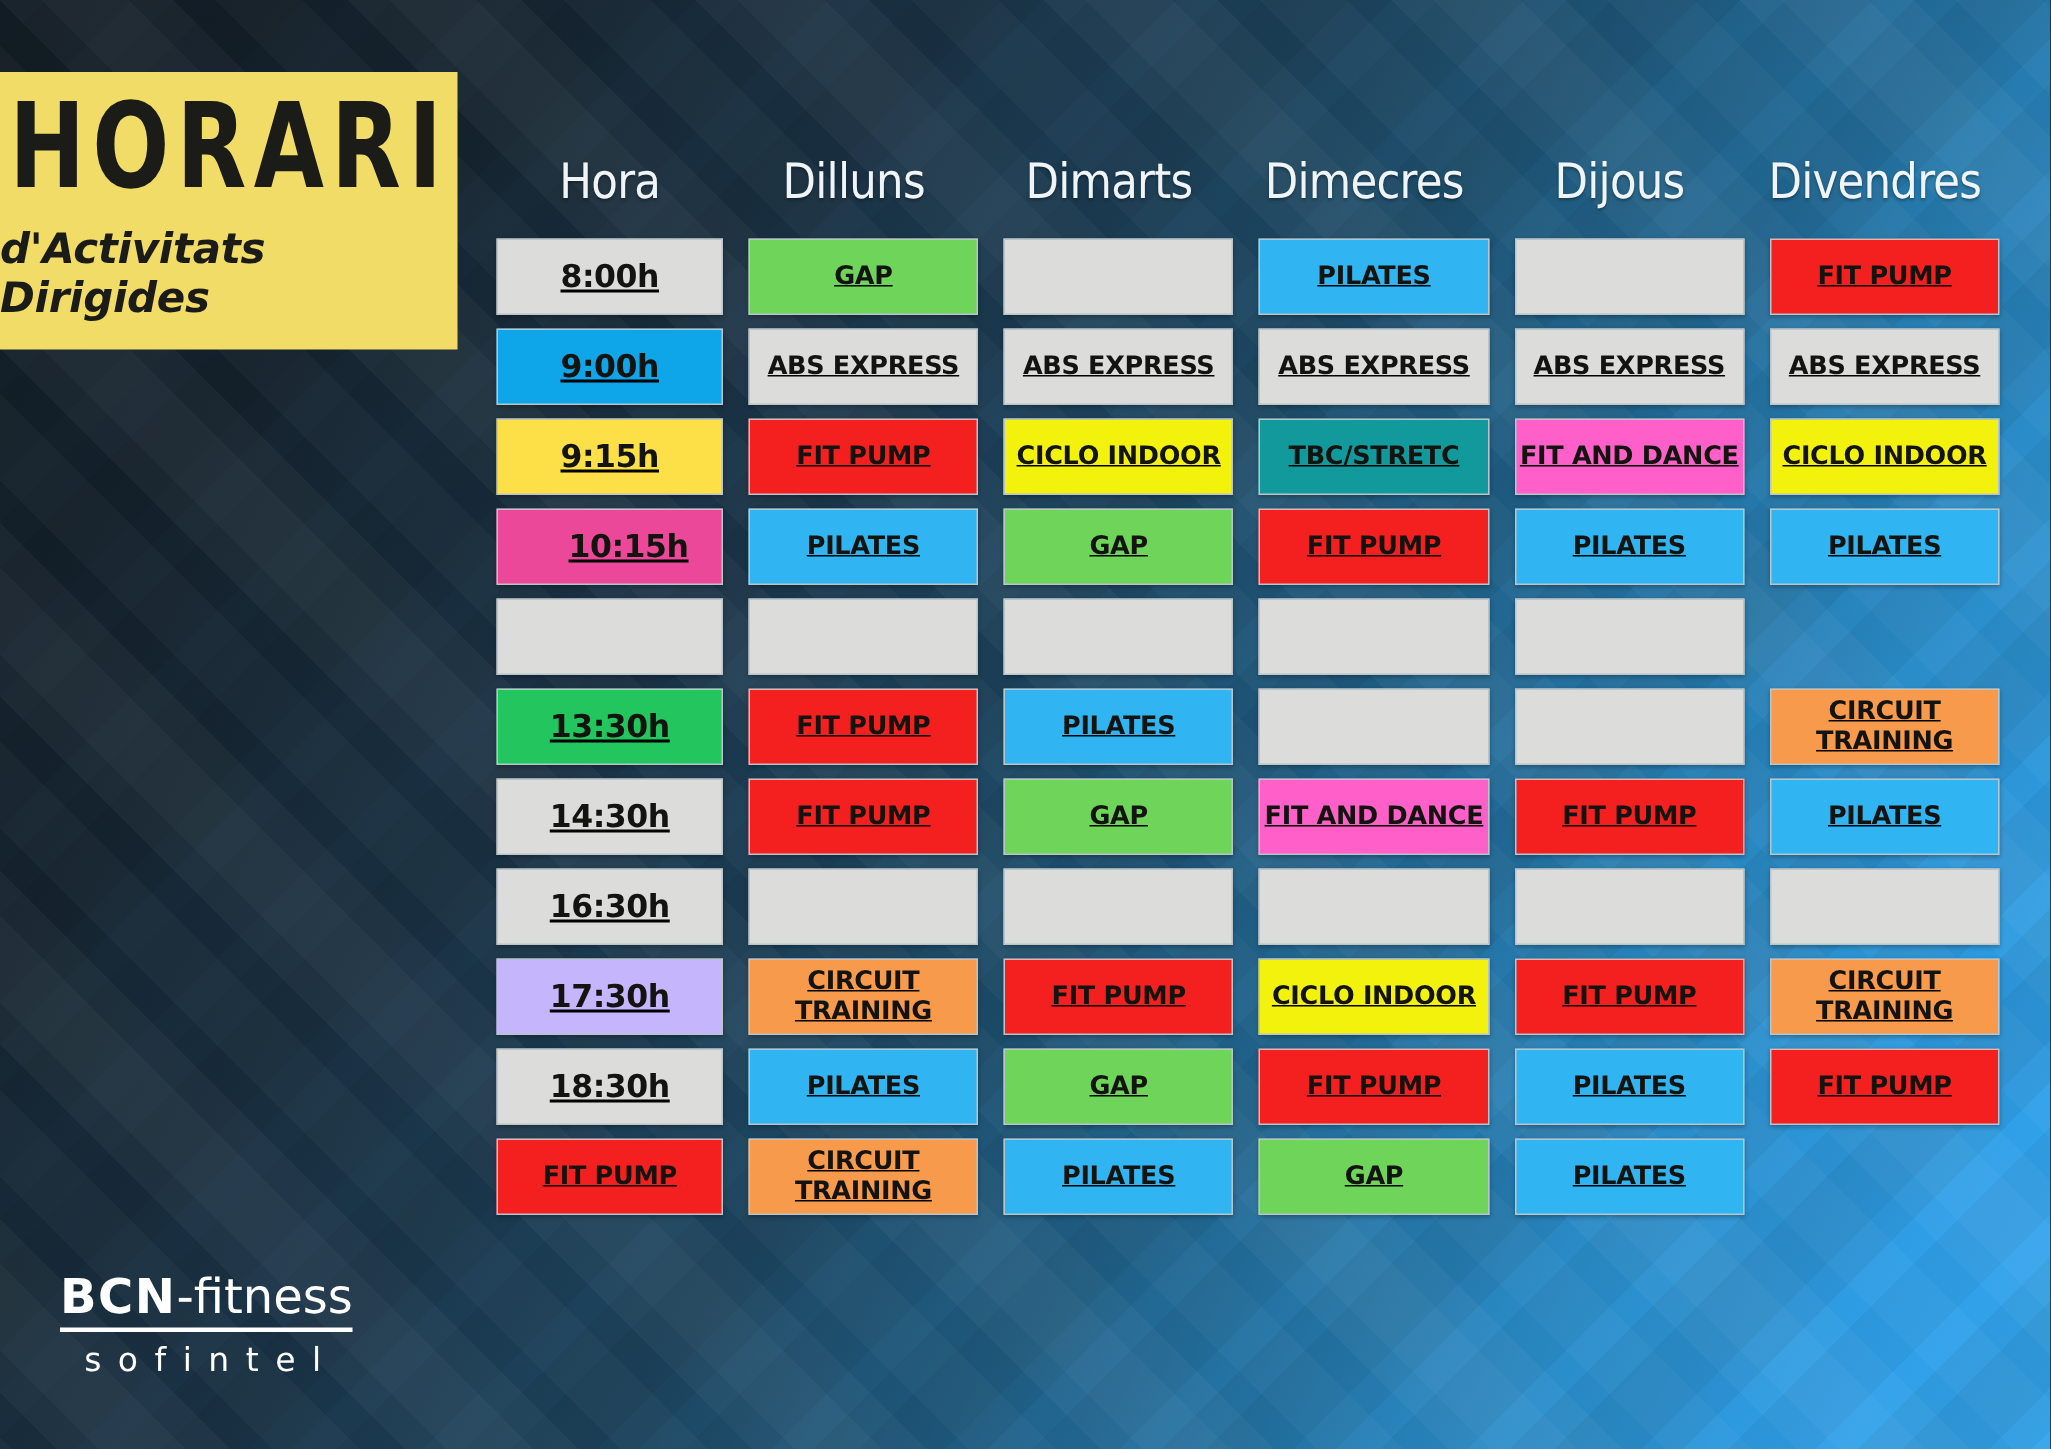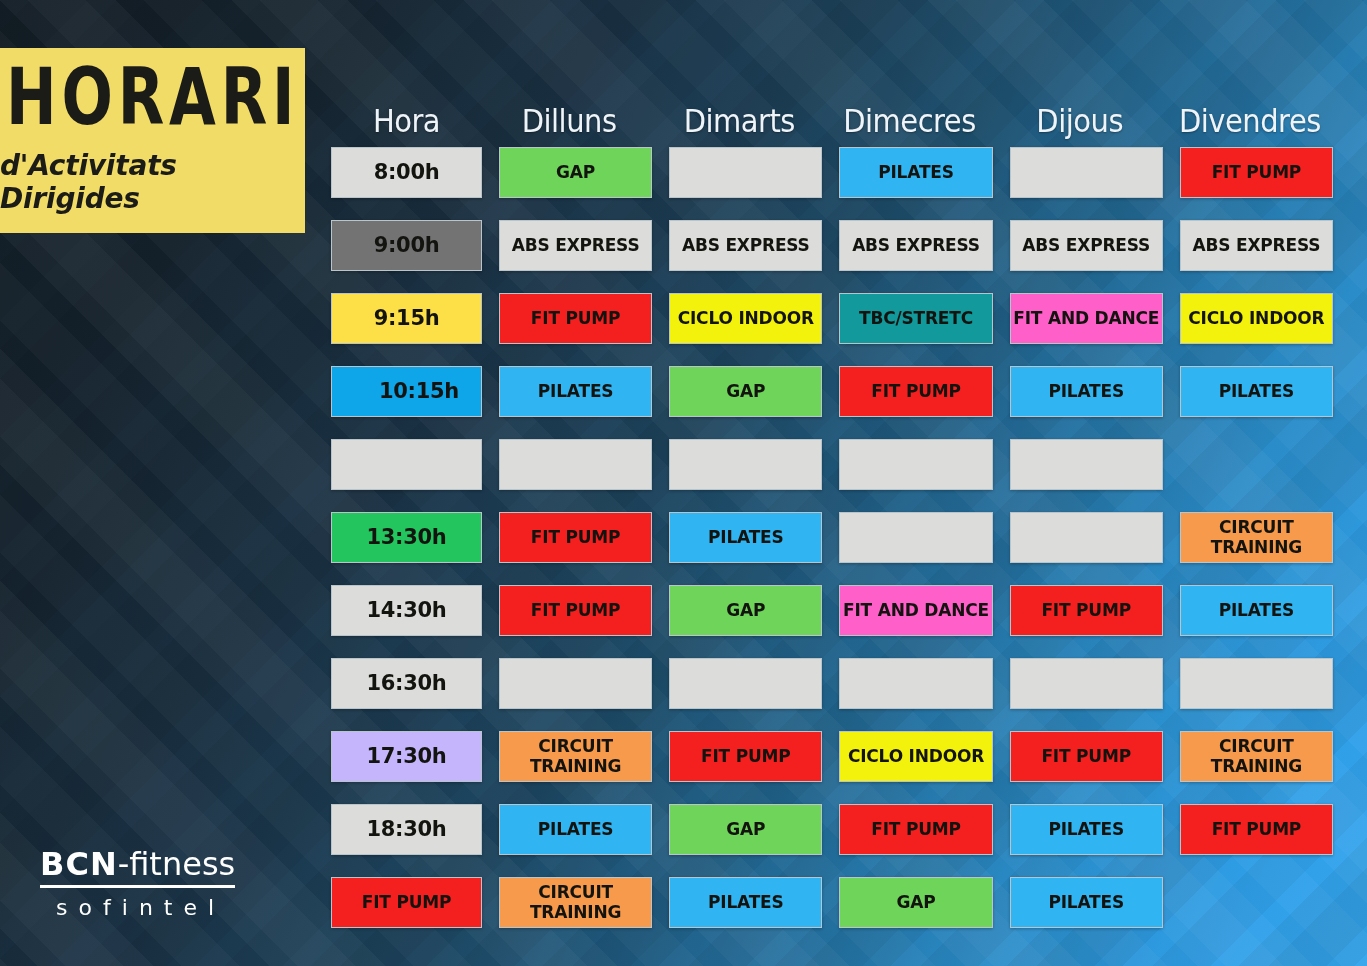--- a/index.html
+++ b/index.html
@@ -120,37 +120,38 @@
     position: absolute;
     left: 331px;
     top: 104px;
     width: 1002px;
     z-index: 4;
   }
   .head-row {
     display: grid;
     grid-template-columns: 151px 1fr 1fr 1fr 1fr 1fr;
     column-gap: 4px;
-    margin-bottom: 9px;
+    margin-bottom: 21px;
   }
   .head-cell {
     text-align: center;
     color: #eef4f8;
     font-size: 29px;
     font-family: "DejaVu Sans", sans-serif;
     letter-spacing: -0.5px;
     text-shadow: 0 1px 2px rgba(0,0,0,.35);
     transform: scaleY(1.12);
     white-space: nowrap;
   }
   .grid-row {
     display: grid;
     grid-template-columns: 151px 1fr 1fr 1fr 1fr 1fr;
     column-gap: 17px;
-    margin-bottom: 22px;
+    margin-bottom: 9px;
+    text-decoration: underline;
   }
   .cell {
     height: 51px;
     border: 1px solid #b9c4cb;
     display: flex;
     align-items: center;
     justify-content: center;
     text-align: center;
     font-size: 17px;
     font-weight: bold;
@@ -200,21 +201,21 @@
           <span class="txt">PILATES</span>
         </div>
         <div class="cell" style="background: rgb(220, 220, 218);">
           <span class="txt"></span>
         </div>
         <div class="cell" style="background: rgb(244, 32, 32);">
           <span class="txt">FIT PUMP</span>
         </div>
       </div>
       <div class="grid-row">
-        <div class="cell time" style="background: #737373;">9:00h</div>
+        <div class="cell time" style="background: #0ea5e9;">9:00h</div>
         <div class="cell" style="background: rgb(220, 220, 218);">
           <span class="txt">ABS EXPRESS</span>
         </div>
         <div class="cell" style="background: rgb(220, 220, 218);">
           <span class="txt">ABS EXPRESS</span>
         </div>
         <div class="cell" style="background: rgb(220, 220, 218);">
           <span class="txt">ABS EXPRESS</span>
         </div>
         <div class="cell" style="background: rgb(220, 220, 218);">
@@ -236,21 +237,21 @@
           <span class="txt">TBC/STRETC</span>
         </div>
         <div class="cell" style="background: rgb(255, 95, 200);">
           <span class="txt">FIT AND DANCE</span>
         </div>
         <div class="cell" style="background: rgb(242, 242, 13);">
           <span class="txt">CICLO INDOOR</span>
         </div>
       </div>
       <div class="grid-row">
-        <div class="cell time" style="background: #0ea5e9; padding-left: 27px;">10:15h</div>
+        <div class="cell time" style="background: #ec4899; padding-left: 27px;">10:15h</div>
         <div class="cell" style="background: rgb(49, 180, 242);">
           <span class="txt">PILATES</span>
         </div>
         <div class="cell" style="background: rgb(110, 212, 90);">
           <span class="txt">GAP</span>
         </div>
         <div class="cell" style="background: rgb(244, 32, 32);">
           <span class="txt">FIT PUMP</span>
         </div>
         <div class="cell" style="background: rgb(49, 180, 242);">

